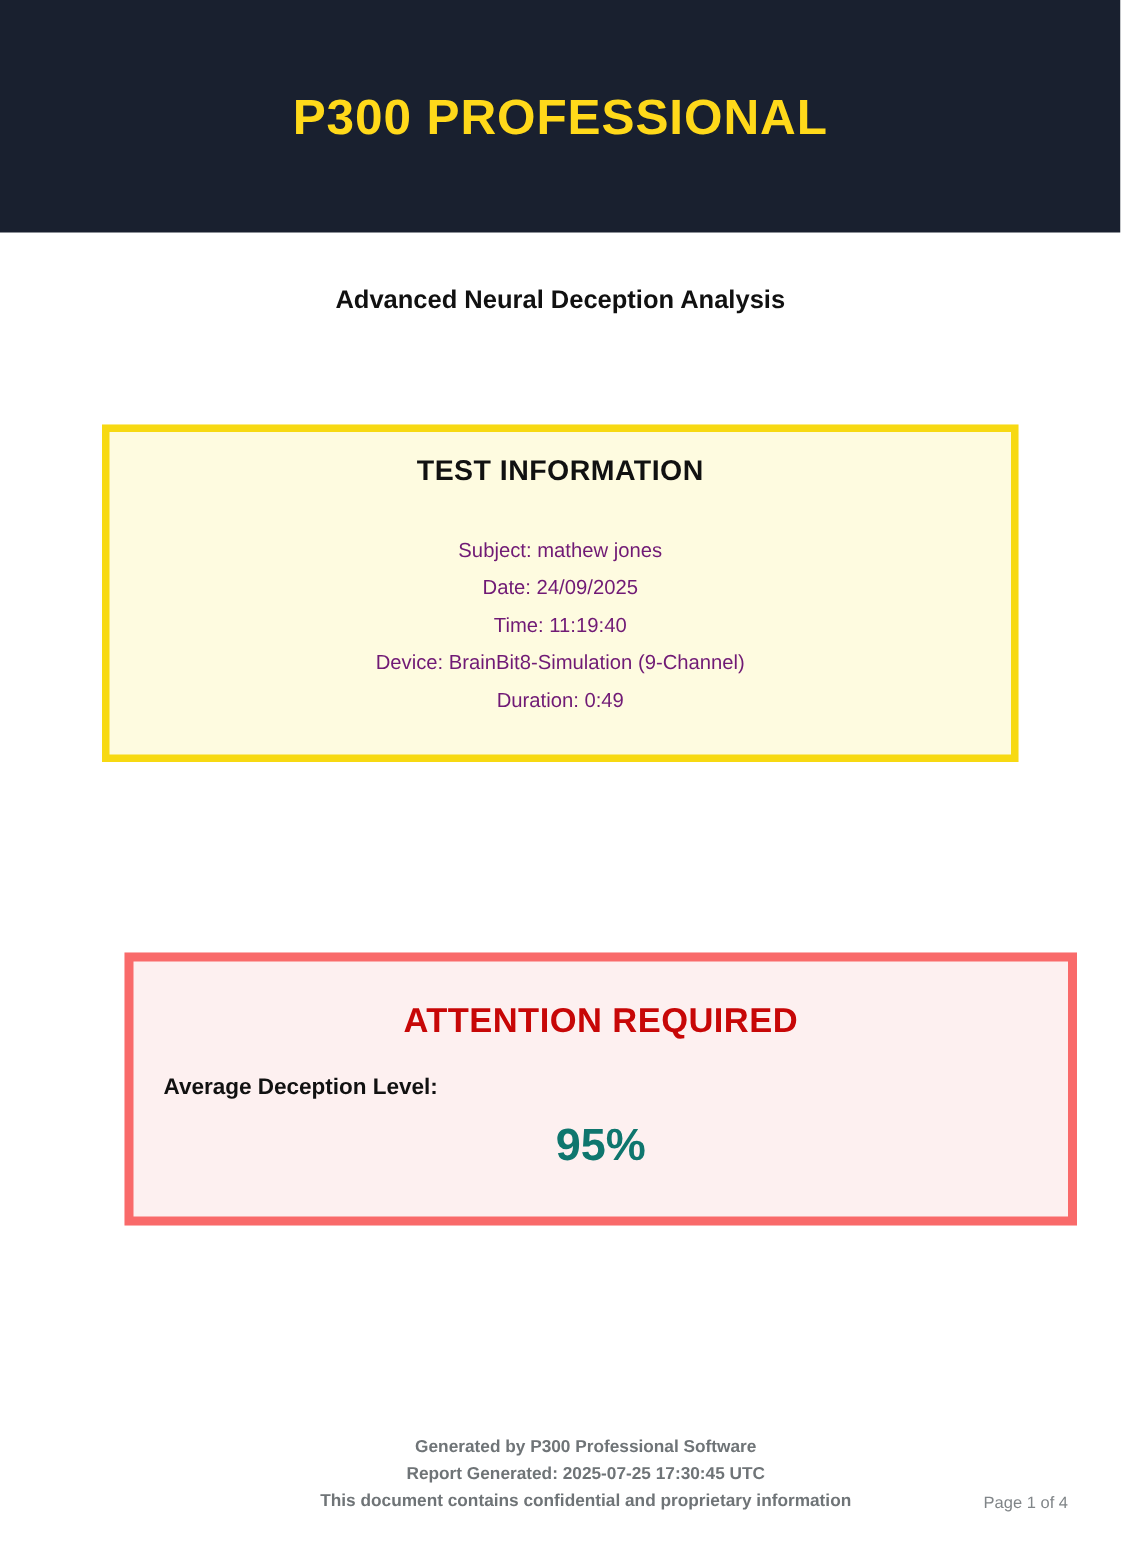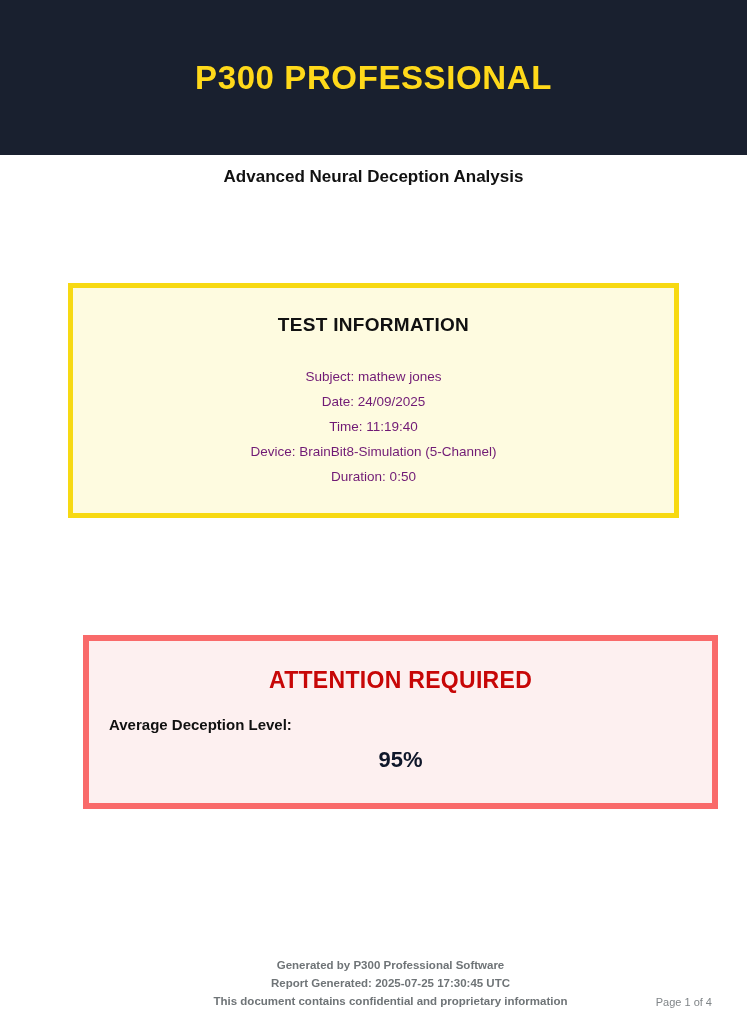--- a/index.html
+++ b/index.html
@@ -34,33 +34,33 @@
     letter-spacing: 0.6px;
     line-height: 44px;
   }
 
   
   .subtitle {
     text-align: center;
     font-size: 17px;
     font-weight: bold;
     color: #111111;
-    margin-top: 12px;
+    margin-top: 35px;
   }
 
   
   .info-card {
     position: absolute;
     left: 68px;
     top: 283px;
     width: 611px;
     box-sizing: border-box;
     border: 5px solid #f7d912;
     background: #fefbe0;
-    padding: 26px 20px 24px 20px;
+    padding: 16px 20px 24px 20px;
   }
   .info-card-title {
     text-align: center;
     font-size: 19px;
     font-weight: bold;
     color: #111111;
     letter-spacing: 0.3px;
     margin-bottom: 28px;
   }
   .info-row {
@@ -91,23 +91,23 @@
   }
   .alert-subtitle {
     text-align: left;
     font-size: 15px;
     font-weight: bold;
     color: #111111;
     margin-bottom: 14px;
   }
   .alert-value {
     text-align: center;
-    font-size: 22px;
+    font-size: 30px;
     font-weight: bold;
-    color: #0f172a;
+    color: #0f766e;
   }
 
   
   .footer {
     position: absolute;
     left: 17px;
     top: 920px;
     width: 100%;
     text-align: center;
     margin-top: 36px;
@@ -133,22 +133,22 @@
   <div class="header-title-line">P300 PROFESSIONAL</div>
 </div>
 
 <div class="subtitle">Advanced Neural Deception Analysis</div>
 
 <div class="info-card">
   <div class="info-card-title">TEST INFORMATION</div>
   <div class="info-row">Subject: mathew jones</div>
   <div class="info-row">Date: 24/09/2025</div>
   <div class="info-row">Time: 11:19:40</div>
-  <div class="info-row">Device: BrainBit8-Simulation (5-Channel)</div>
-  <div class="info-row">Duration: 0:50</div>
+  <div class="info-row">Device: BrainBit8-Simulation (9-Channel)</div>
+  <div class="info-row">Duration: 0:49</div>
 </div>
 
 <div class="alert-card">
   <div class="alert-title">ATTENTION REQUIRED</div>
   <div class="alert-subtitle">Average Deception Level:</div>
   <div class="alert-value">95%</div>
 </div>
 
 <div class="footer">
   <div class="footer-line">Generated by P300 Professional Software</div>

